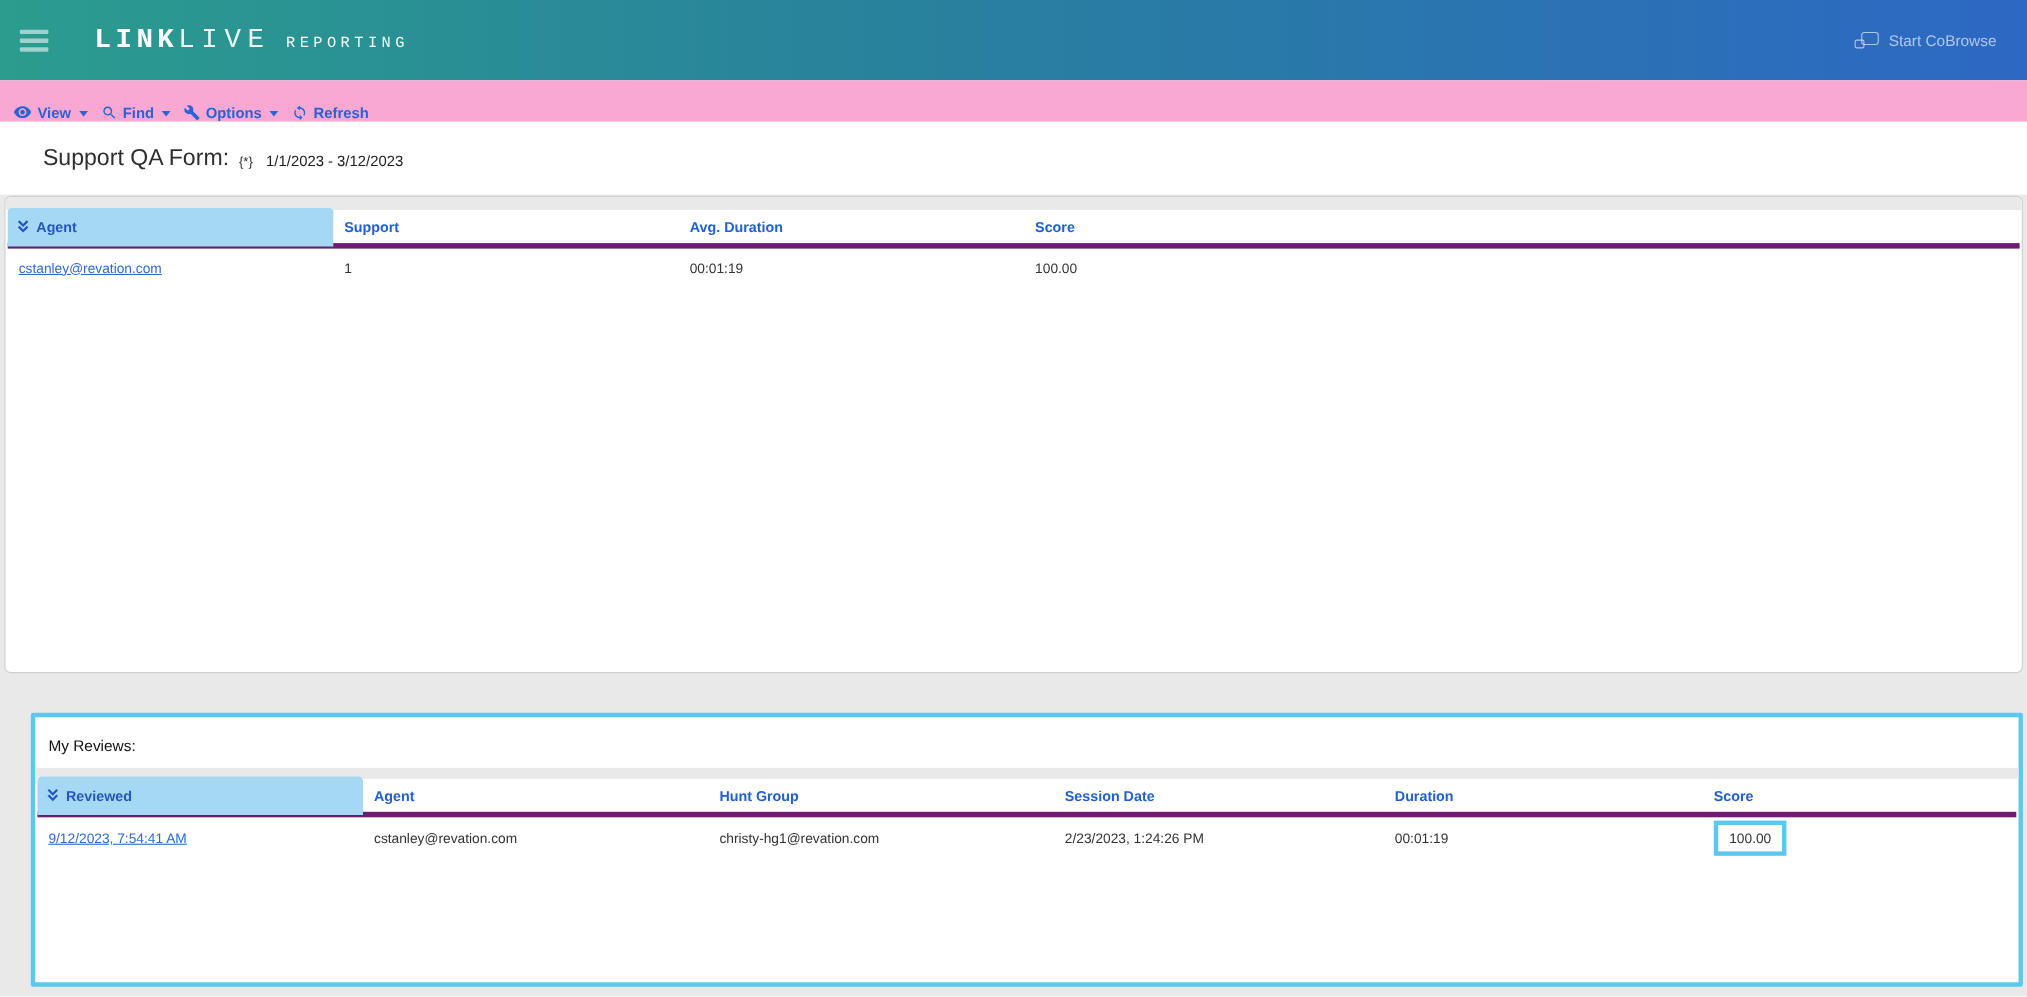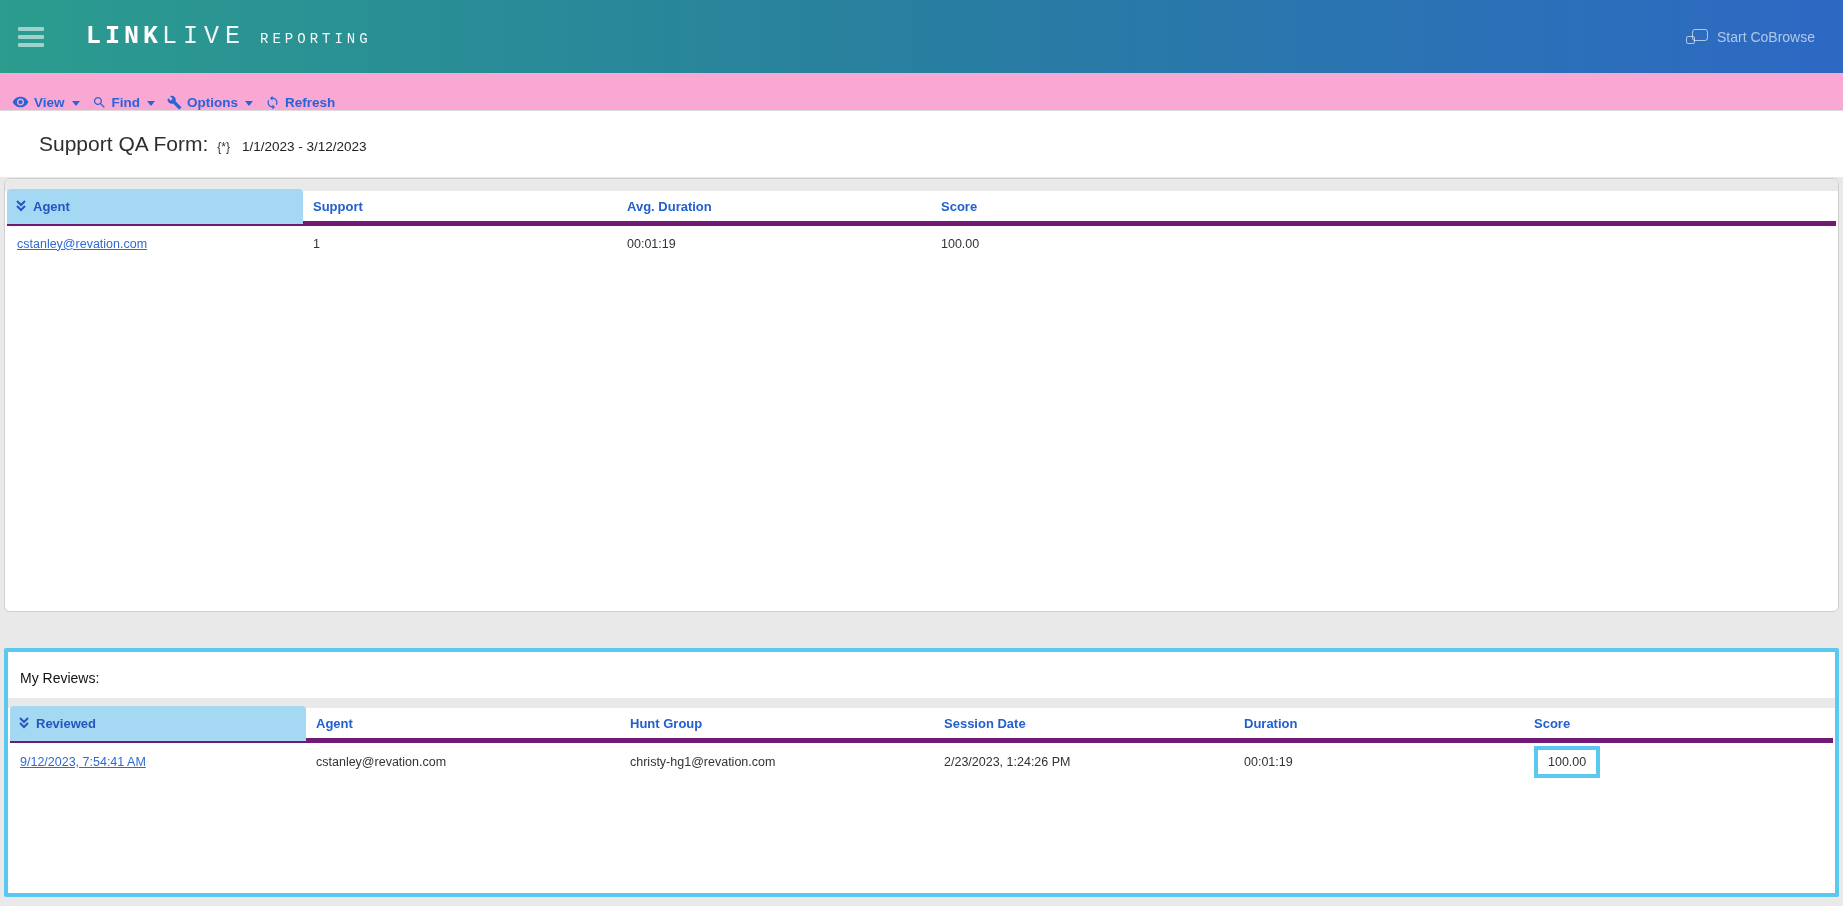--- a/index.html
+++ b/index.html
@@ -57,21 +57,21 @@
   
   .t1-c0{ width:296px; } .t1-c1{ width:314px; } .t1-c2{ width:314px; } .t1-c3{ flex:1; }
   
   .t2-c0{ width:296px;text-align:center; } .t2-c1{ width:314px; } .t2-c2{ width:314px; }
   .t2-c3{ width:300px; } .t2-c4{ width:290px; } .t2-c5{ flex:1; }
 
   a.lnk{ color:#2e6bd0; text-decoration:underline; font-size:12.5px; cursor:pointer; }
 
   .gap{ height:36px; }
 
-  .my-reviews{ border:4px solid #5ac8ef; background:#fff; height:249px; border-radius:2px; }
+  .my-reviews{ border:4px solid #5ac8ef; background:#fff; height:249px; border-radius:2px;margin-left:24px; }
   .mr-label{ font-size:14px; color:#111; padding:18px 0 12px 12px; }
   .mr-strip{ height:10px; background:#e9e9e9; }
   .trow.data2{ height:38px; }
   .score-box{ display:inline-flex; align-items:center; justify-content:center;
     border:4px solid #5ac8ef; background:#fff; padding:5px 10px; font-size:12.5px; color:#333;
     margin:-6px 0; }
 </style>
 </head>
 <body>
 

